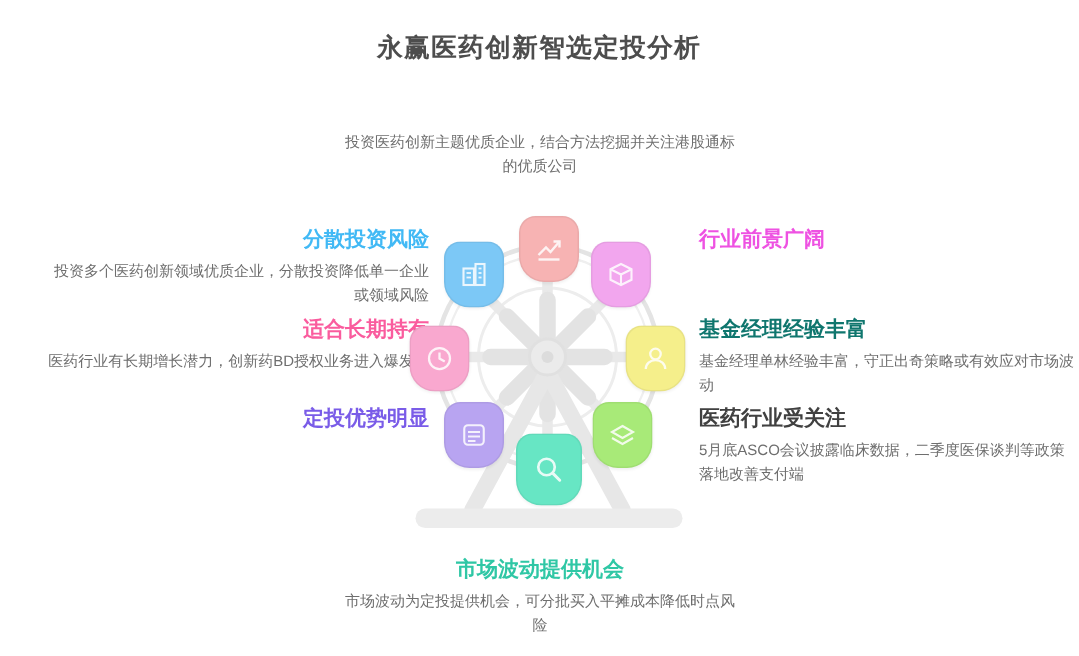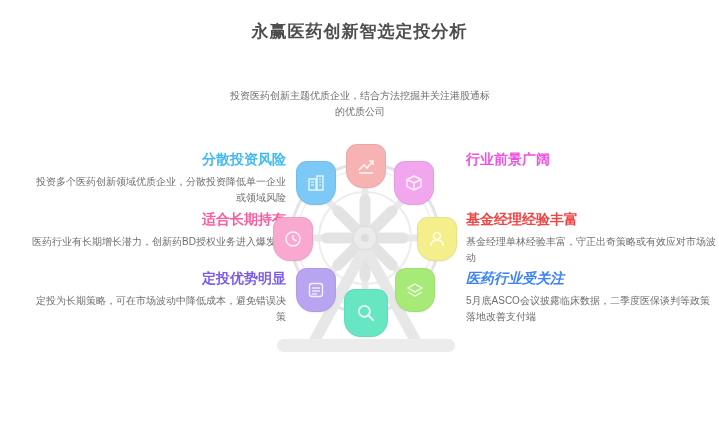--- a/index.html
+++ b/index.html
@@ -43,35 +43,38 @@
   <div class="tblock left" style="top:151px">
     <div class="thead" style="color: rgb(65, 185, 245);">分散投资风险</div>
     <div class="tbody">投资多个医药创新领域优质企业，分散投资降低单一企业或领域风险</div>
   </div>
   <div class="tblock left" style="top:211px">
     <div class="thead" style="color: rgb(250, 92, 158);">适合长期持有</div>
     <div class="tbody">医药行业有长期增长潜力，创新药BD授权业务进入爆发期</div>
   </div>
   <div class="tblock left" style="top:270px">
     <div class="thead" style="color: rgb(122, 92, 232);">定投优势明显</div>
-    <div class="tbody">定投为长期策略，可在市场波动中降低成本，避免错误决策</div>
   </div>
 
   <div class="tblock right" style="top:151px">
     <div class="thead" style="color: rgb(238, 82, 226);">行业前景广阔</div>
   </div>
   <div class="tblock right" style="top:211px">
-    <div class="thead" style="color: #ef4444; font-family: Liberation Serif, serif;">基金经理经验丰富</div>
+    <div class="thead" style="color: #0f766e; font-family: Liberation Serif, serif;">基金经理经验丰富</div>
     <div class="tbody">基金经理单林经验丰富，守正出奇策略或有效应对市场波动</div>
   </div>
   <div class="tblock right" style="top:270px">
-    <div class="thead" style="color: #3b82f6; font-style: italic;">医药行业受关注</div>
+    <div class="thead" style="color: #404040;">医药行业受关注</div>
     <div class="tbody">5月底ASCO会议披露临床数据，二季度医保谈判等政策落地改善支付端</div>
   </div>
 
+  <div class="tblock center" style="top:371px">
+    <div class="thead" style="color: rgb(47, 199, 165);">市场波动提供机会</div>
+    <div class="tbody">市场波动为定投提供机会，可分批买入平摊成本降低时点风险</div>
+  </div>
 
   <svg class="wheel-svg" width="719" height="437" viewBox="0 0 719 437">
     <g stroke="#e8e8e8" fill="none">
       <circle cx="365" cy="238" r="74" stroke-width="3" stroke="#e4e4e4"></circle>
       <circle cx="365" cy="238" r="68" stroke-width="1.5" stroke="#efefef"></circle>
       <circle cx="365" cy="238" r="46" stroke-width="2" stroke="#ededed"></circle>
 
       <g stroke="#e9e9e9" stroke-width="7" stroke-linecap="round">
         <line x1="365" y1="238" x2="365" y2="164"></line>
         <line x1="365" y1="238" x2="417" y2="186"></line>

